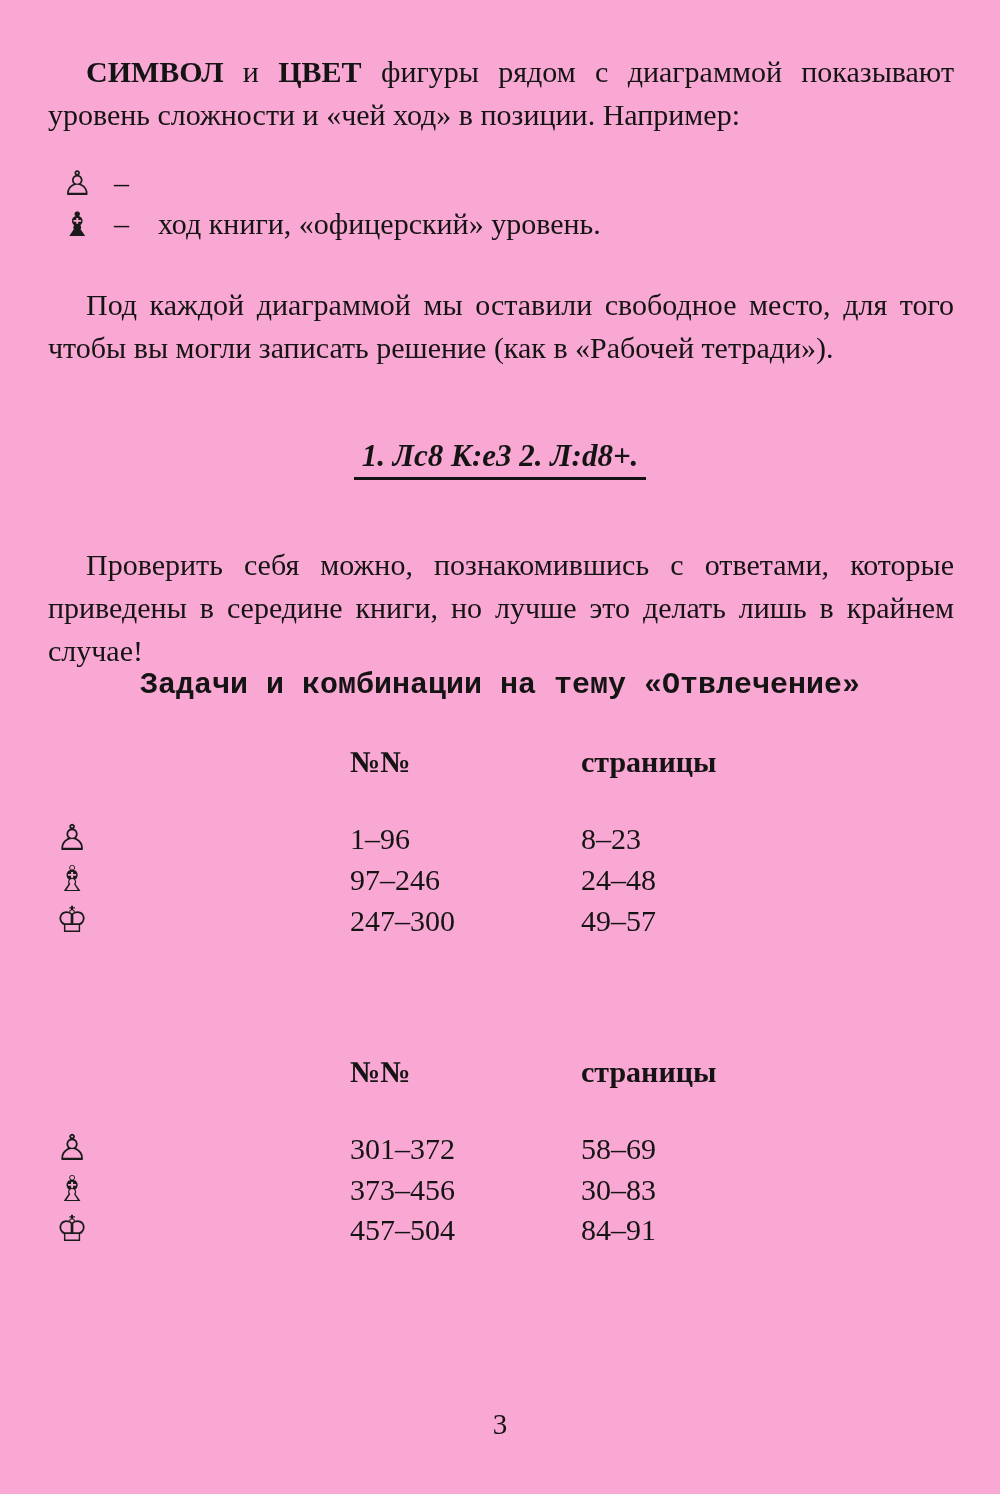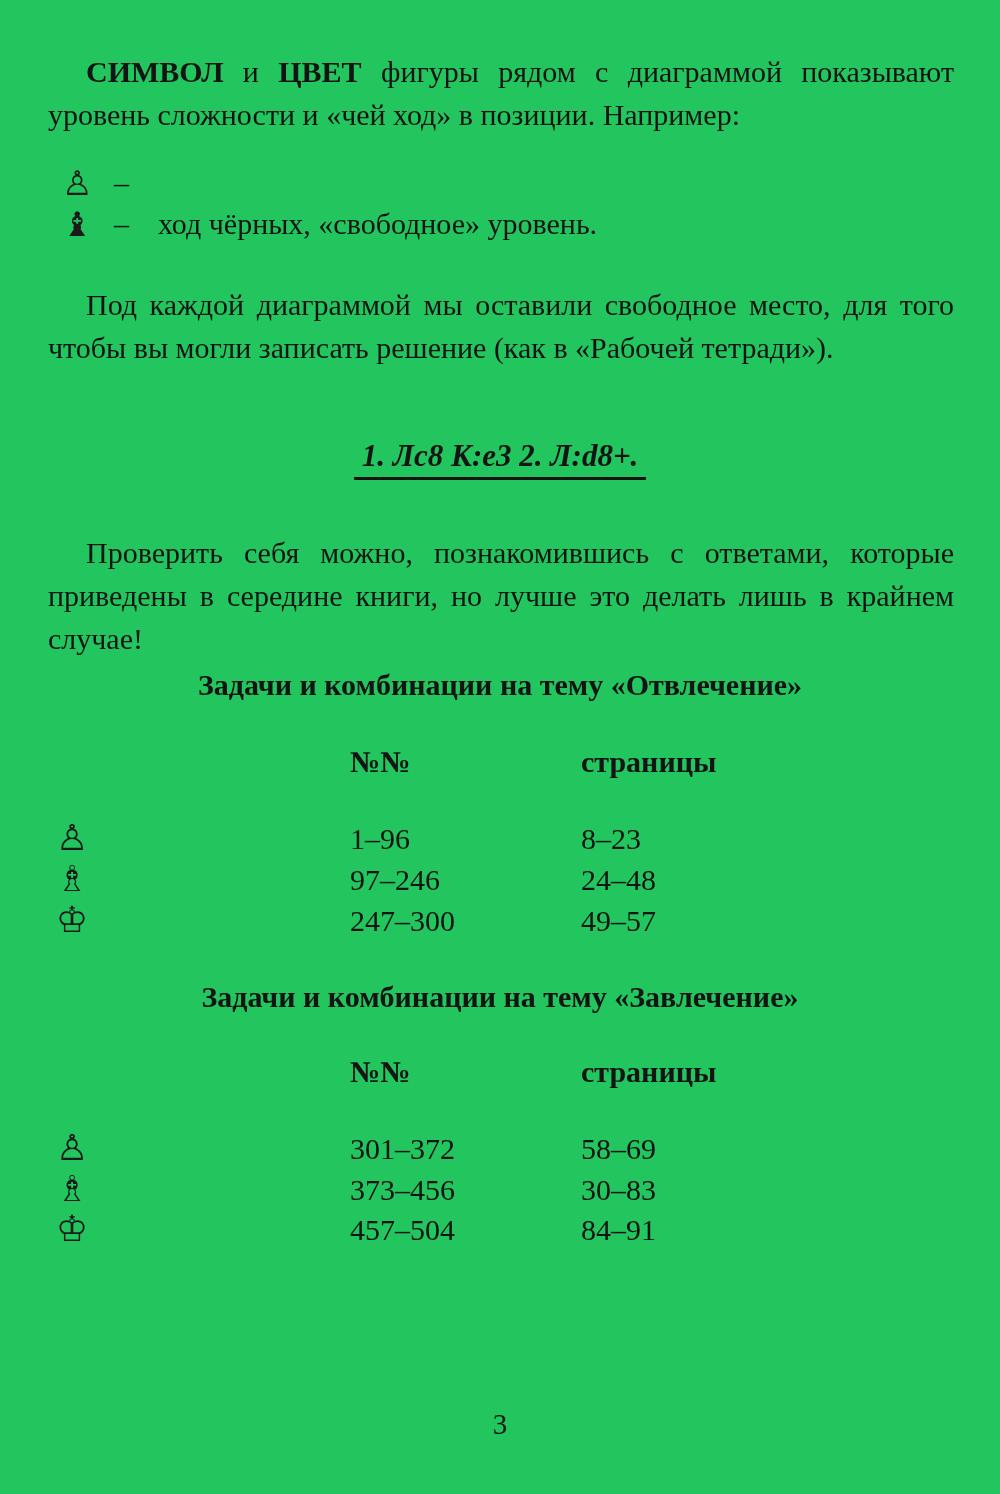--- a/index.html
+++ b/index.html
@@ -4,39 +4,39 @@
 <style>
   html, body {
     margin: 0;
     padding: 0;
     background: #ffffff;
   }
   .page {
     position: relative;
     width: 1000px;
     height: 1494px;
-    background: #22c55e;
+    background: #f9a8d4;
     font-family: "Liberation Serif", "DejaVu Serif", serif;
     color: #141414;
     overflow: hidden;
   }
   .para {
     position: absolute;
     left: 48px;
     width: 906px;
     margin: 0;
     font-size: 30px;
     line-height: 43px;
     text-align: justify;
     text-indent: 38px;
   }
   .para b { font-weight: bold; }
   .p1 { top: 50px; }
   .p2 { top: 283px; }
-  .p3 { top: 531px; }
+  .p3 { top: 543px; }
 
   .legend-row {
     position: absolute;
     left: 62px;
     display: grid;
     grid-template-columns: 52px 44px auto;
     align-items: center;
     font-size: 30px;
     line-height: 40px;
   }
@@ -68,20 +68,21 @@
   }
 
   .section-title {
     position: absolute;
     left: 0;
     width: 1000px;
     margin: 0;
     text-align: center;
     font-size: 30px;
     font-weight: bold;
+    font-family: Liberation Mono, monospace;
   }
   .title1 { top: 668px; }
   .title2 { top: 980px; }
 
   .thead {
     position: absolute;
     left: 0;
     width: 1000px;
     height: 40px;
     font-size: 30px;
@@ -129,21 +130,21 @@
 
   <p class="para p1"><b>СИМВОЛ</b><span> и </span><b>ЦВЕТ</b><span> фигуры рядом с диаграммой показывают уровень сложности и «чей ход» в позиции. Например:</span></p>
 
   <div class="legend-row first">
     <span class="piece-glyph">♙</span>
     <span class="legend-dash">–</span>
   </div>
   <div class="legend-row second">
     <span class="piece-glyph">♝</span>
     <span class="legend-dash">–</span>
-    <span>ход чёрных, «свободное» уровень.</span>
+    <span>ход книги, «офицерский» уровень.</span>
   </div>
 
   <p class="para p2">Под каждой диаграммой мы оставили свободное место, для того чтобы вы могли записать решение (как в «Рабочей тетради»).</p>
 
   <p class="solution-line"><span>1. Лс8 К:е3 2. Л:d8+.</span></p>
 
   <p class="para p3">Проверить себя можно, познакомившись с ответами, которые приведены в середине книги, но лучше это делать лишь в крайнем случае!</p>
 
   <h2 class="section-title title1">Задачи и комбинации на тему «Отвлечение»</h2>
 
@@ -161,21 +162,20 @@
     <span class="piece-glyph row-icon">♗</span>
     <span class="col-numbers">97–246</span>
     <span class="col-pages">24–48</span>
   </div>
   <div class="trow t1r3">
     <span class="piece-glyph row-icon">♔</span>
     <span class="col-numbers">247–300</span>
     <span class="col-pages">49–57</span>
   </div>
 
-  <h2 class="section-title title2">Задачи и комбинации на тему «Завлечение»</h2>
 
   <div class="thead thead2">
     <span class="col-numbers">№№</span>
     <span class="col-pages">страницы</span>
   </div>
 
   <div class="trow t2r1">
     <span class="piece-glyph row-icon">♙</span>
     <span class="col-numbers">301–372</span>
     <span class="col-pages">58–69</span>

